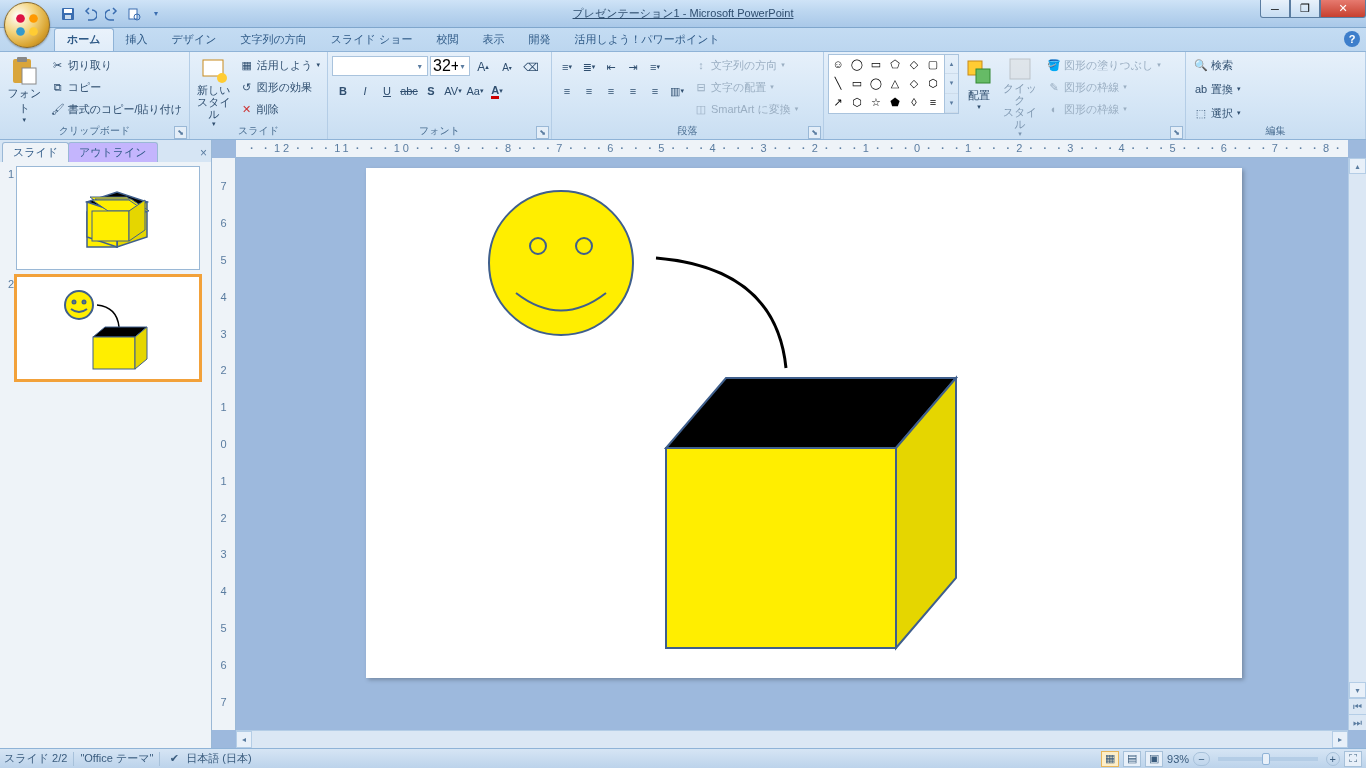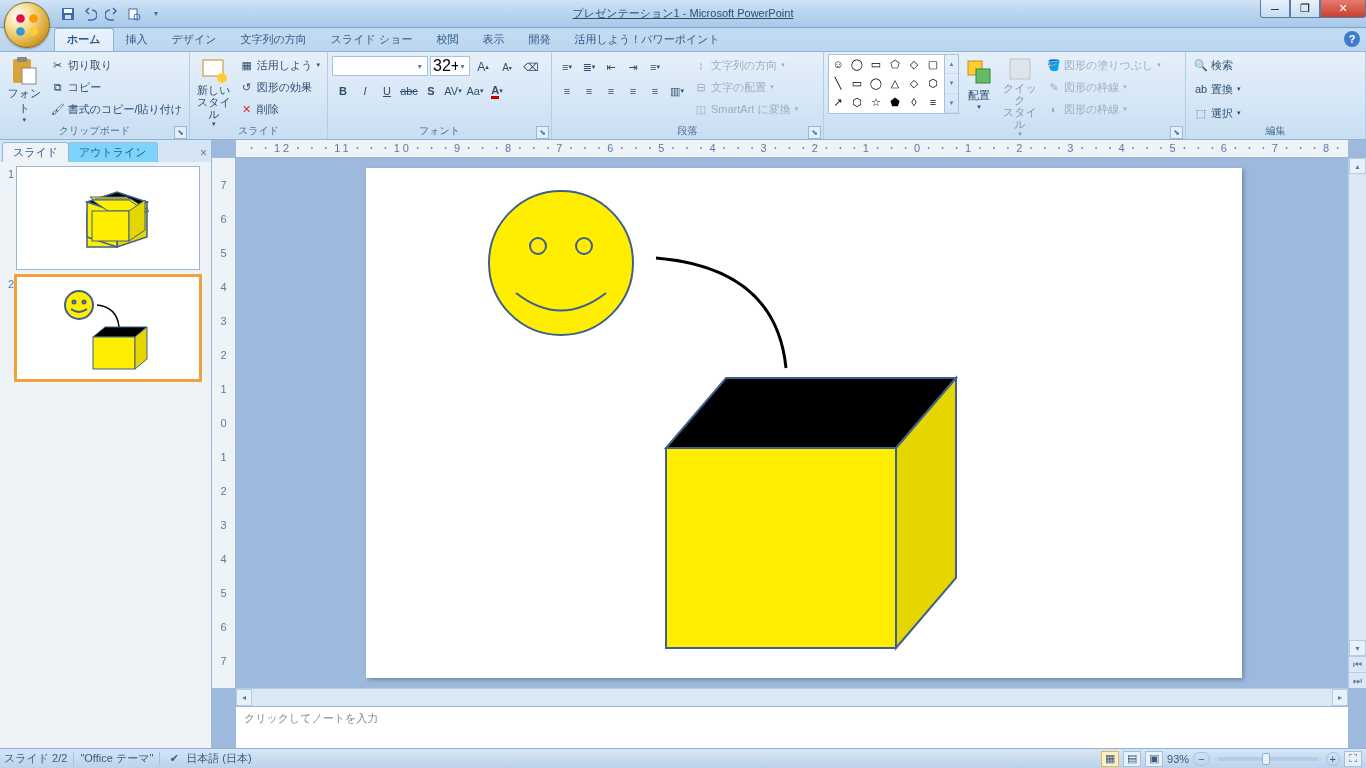--- a/index.html
+++ b/index.html
@@ -41,21 +41,21 @@
 .gallery { display: grid; grid-template-columns: repeat(6, 18px); grid-template-rows: repeat(3, 18px); gap: 1px; border: 1px solid #a9c3dd; background: #fff; padding: 1px; }
 .gallery .shp { width: 16px; height: 16px; display: flex; align-items: center; justify-content: center; }
 .gallery-scroll { width: 14px; display: flex; flex-direction: column; border: 1px solid #a9c3dd; border-left: none; }
 .gallery-scroll div { flex: 1; display: flex; align-items: center; justify-content: center; font-size: 7px; color: #5a7ca0; border-bottom: 1px solid #cddceb; }
 
 
 .workarea { position: absolute; top: 140px; left: 0; right: 0; bottom: 20px; display: flex; }
 .slidepanel { width: 212px; background: #eef3f8; border-right: 1px solid #9ab8d6; display: flex; flex-direction: column; }
 .panel-tabs { height: 22px; display: flex; background: #d6e5f4; align-items: flex-end; padding-left: 2px; gap: 0; }
 .ptab { padding: 2px 10px; border: 1px solid #9ab8d6; border-bottom: none; background: #eef3f8; color: #2f5a87; border-radius: 3px 3px 0 0; margin-right: -1px;}
-.ptab.inactive { background: #7dd3fc; }
+.ptab.inactive { background: #c4b5fd; }
 .panel-close { margin-left: auto; margin-right: 4px; color: #5a7ca0; font-size: 12px; padding-bottom:2px;}
 .thumbs { flex: 1; overflow: auto; padding: 4px 2px; }
 .thumb-wrap { display: flex; margin-bottom: 6px; }
 .thumb-num { width: 14px; color: #5a7ca0; padding-top: 2px; text-align: right; padding-right:2px;}
 .thumb { width: 184px; height: 104px; background: #fff; border: 1px solid #9ab8d6; position: relative; }
 .thumb.selected { outline: 3px solid #f2a13a; outline-offset: -1px; }
 
 .editor { flex: 1; display: flex; flex-direction: column; background: #9db9dd; }
 .ruler-h { height: 18px; background: #eef3f8; border-bottom: 1px solid #9ab8d6; margin-left: 24px; margin-right: 18px; position: relative; overflow: hidden; font-size: 8px; color: #5a7ca0;}
 .ruler-h .ticks { position:absolute; left:0; right:0; top:0; bottom:0; display:flex; align-items:center; white-space:nowrap; padding-left:10px; letter-spacing:3px;}
@@ -512,23 +512,20 @@
         <div class="arr">▾</div>
         <div class="btm-btn">⏮</div>
         <div class="btm-btn">⏭</div>
       </div>
     </div>
     <div class="hscroll">
       <div class="arr">◂</div>
       <div class="track"></div>
       <div class="arr">▸</div>
     </div>
-    <div class="notes">
-      <span>クリックしてノートを入力</span>
-    </div>
   </div>
 </div>
 
 <div class="statusbar">
   <span>スライド 2/2</span>
   <div class="sb-sep"></div>
   <span>"Office テーマ"</span>
   <div class="sb-sep"></div>
   <span class="ic16">✔</span>
   <span style="margin-left:4px;">日本語 (日本)</span>

